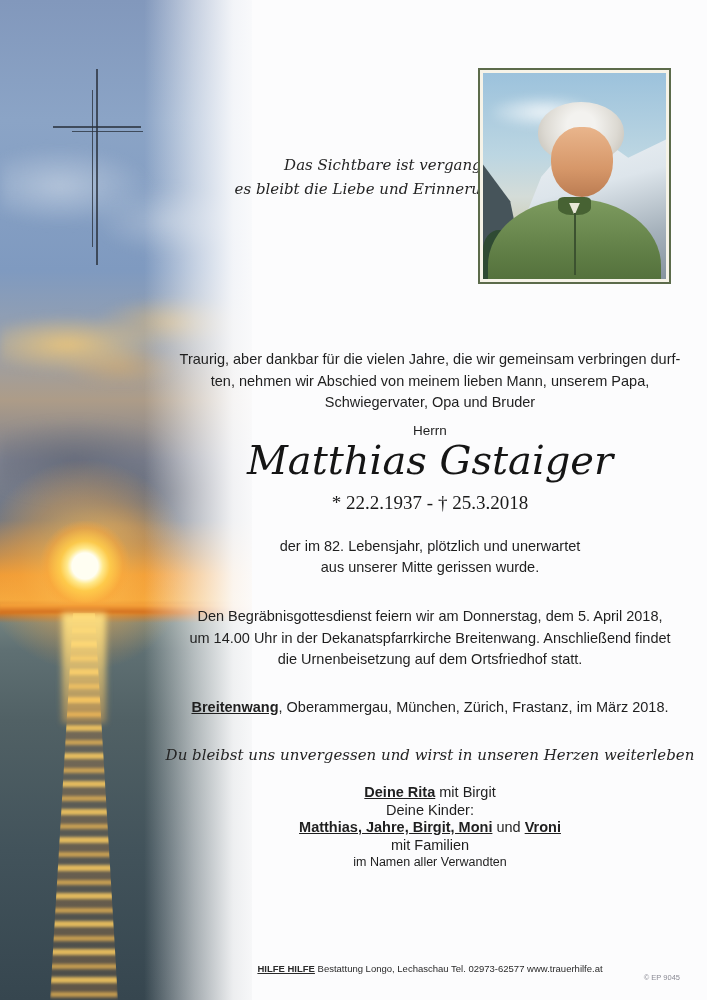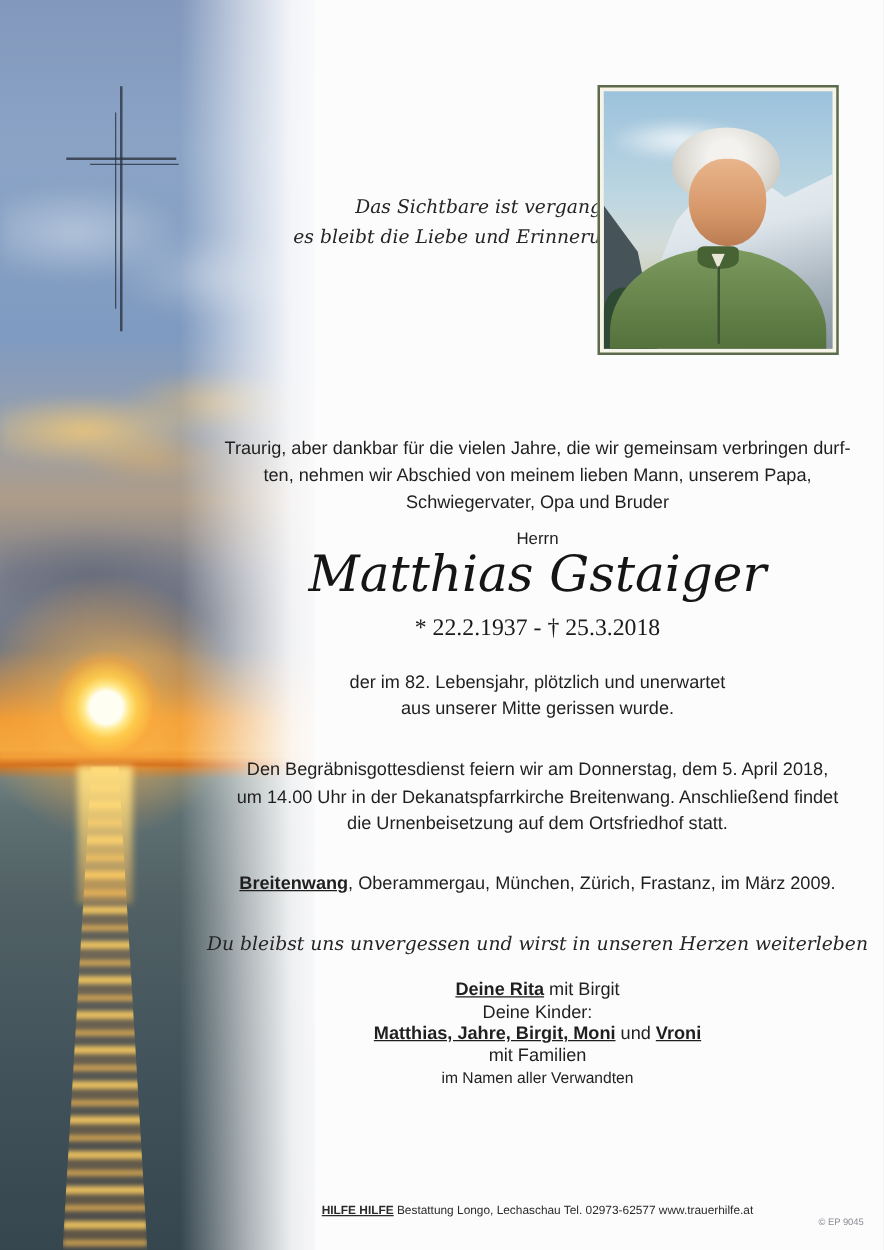--- a/index.html
+++ b/index.html
@@ -89,21 +89,21 @@
   .name{top:434px;font-family:"DejaVu Serif",serif;font-style:italic;font-weight:400;
       font-size:40px;line-height:52px;color:#151515;margin:0;}
   .dates{top:492px;font-family:"Liberation Serif",serif;font-size:19px;color:#1a1a1a;}
   .age{top:536px;font-size:14.5px;line-height:21px;}
   .service{top:606px;font-size:14.5px;line-height:21.5px;}
   .places{top:699px;font-size:14.5px;}
   .farewell{top:746px;font-family:"DejaVu Serif",serif;font-style:italic;font-size:15px;color:#242424;}
   .family{top:784px;font-size:14.5px;line-height:17.5px;}
   .family .small{font-size:12.5px;}
   .footer{top:963px;font-size:9.5px;color:#2a2a2a;}
-  .copyright{position:absolute;right:16px;top:973px;font-size:7.5px;color:#8a8a94;}
+  .copyright{position:absolute;right:27px;top:973px;font-size:7.5px;color:#8a8a94;}
   b{font-weight:700;text-decoration:underline;}
 </style>
 </head>
 <body>
 
 <div class="page">
 
   <div class="bg">
     <div class="clouds-light"></div>
     <div class="clouds-gold"></div>
@@ -160,21 +160,21 @@
     <div class="line">aus unserer Mitte gerissen wurde.</div>
   </div>
 
   <div class="col service">
     <div class="line">Den Begräbnisgottesdienst feiern wir am Donnerstag, dem 5. April 2018,</div>
     <div class="line">um 14.00 Uhr in der Dekanatspfarrkirche Breitenwang. Anschließend findet</div>
     <div class="line">die Urnenbeisetzung auf dem Ortsfriedhof statt.</div>
   </div>
 
   <div class="col places line">
-    <b>Breitenwang</b><span>, Oberammergau, München, Zürich, Frastanz, im März 2009.</span>
+    <b>Breitenwang</b><span>, Oberammergau, München, Zürich, Frastanz, im März 2018.</span>
   </div>
 
   <div class="col farewell line">Du bleibst uns unvergessen und wirst in unseren Herzen weiterleben</div>
 
   <div class="col family">
     <div class="line"><b>Deine Rita</b><span> mit Birgit</span></div>
     <div class="line">Deine Kinder:</div>
     <div class="line"><b>Matthias, Jahre, Birgit, Moni</b><span> und </span><b>Vroni</b></div>
     <div class="line">mit Familien</div>
     <div class="line small">im Namen aller Verwandten</div>

